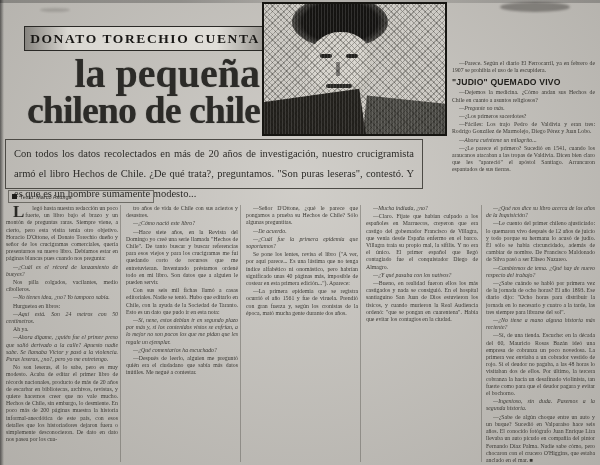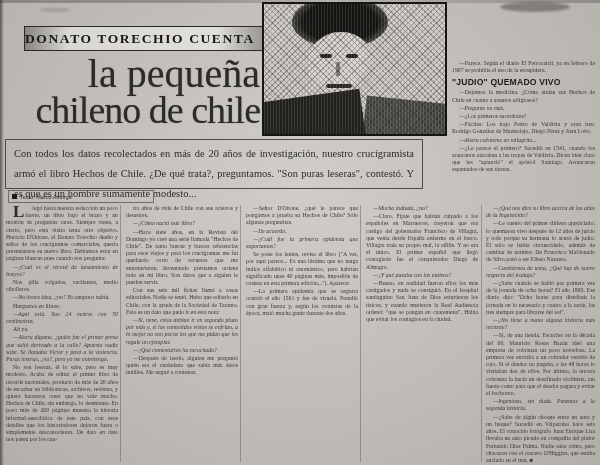--- a/index.html
+++ b/index.html
@@ -16,26 +16,26 @@
   .edge-top{position:absolute;left:0;top:0;width:600px;height:3px;background:linear-gradient(90deg,rgba(0,0,0,.5) 0 30%,rgba(0,0,0,.15) 55%,rgba(0,0,0,.45));opacity:.5;}
   .smudge{position:absolute;background:rgba(20,18,15,.35);filter:blur(1px);border-radius:50%;}
   .sm1{left:500px;top:2px;width:70px;height:10px;}
   .sm2{left:300px;top:6px;width:26px;height:5px;opacity:.5;}
   .sm3{left:40px;top:8px;width:30px;height:4px;opacity:.45;}
 
   
   .kicker{
     position:absolute;left:24px;top:26px;width:240px;height:23px;
     border:1px solid #2a2926;background:linear-gradient(90deg,rgba(40,38,34,.35),rgba(230,228,222,.7) 18%,rgba(234,232,226,.75) 80%,rgba(40,38,34,.3));
-    display:flex;align-items:center;justify-content:flex-start;
+    display:flex;align-items:center;justify-content:center;
     font-weight:bold;font-size:13.5px;letter-spacing:1.6px;color:#191816;
   }
   
   .headline{position:absolute;left:8px;top:56px;width:252px;text-align:right;
-    font-weight:normal;color:#2c2b28;line-height:36px;font-size:40px;
+    font-weight:bold;color:#2c2b28;line-height:36px;font-size:40px;
     text-shadow:0 0 1px rgba(44,43,40,.55);}
   .headline .hl2{letter-spacing:-1px;font-size:38px;}
 
   
   .photo{position:absolute;left:262px;top:2px;width:181px;height:130px;border:2px solid #161511;
     background:#ccc9c3;overflow:hidden;}
   .ph{position:absolute;}
   .ph-hair{left:28px;top:-8px;width:96px;height:52px;border-radius:50%;background:radial-gradient(ellipse,#141311 55%,rgba(20,19,17,.1));}
   .ph-face{left:44px;top:28px;width:66px;height:66px;border-radius:48%;background:radial-gradient(circle at 40% 40%, #d6d3cc 50%, #b2afa8);}
   .ph-eye1{left:56px;top:50px;width:12px;height:4px;background:#23221f;border-radius:2px;}

